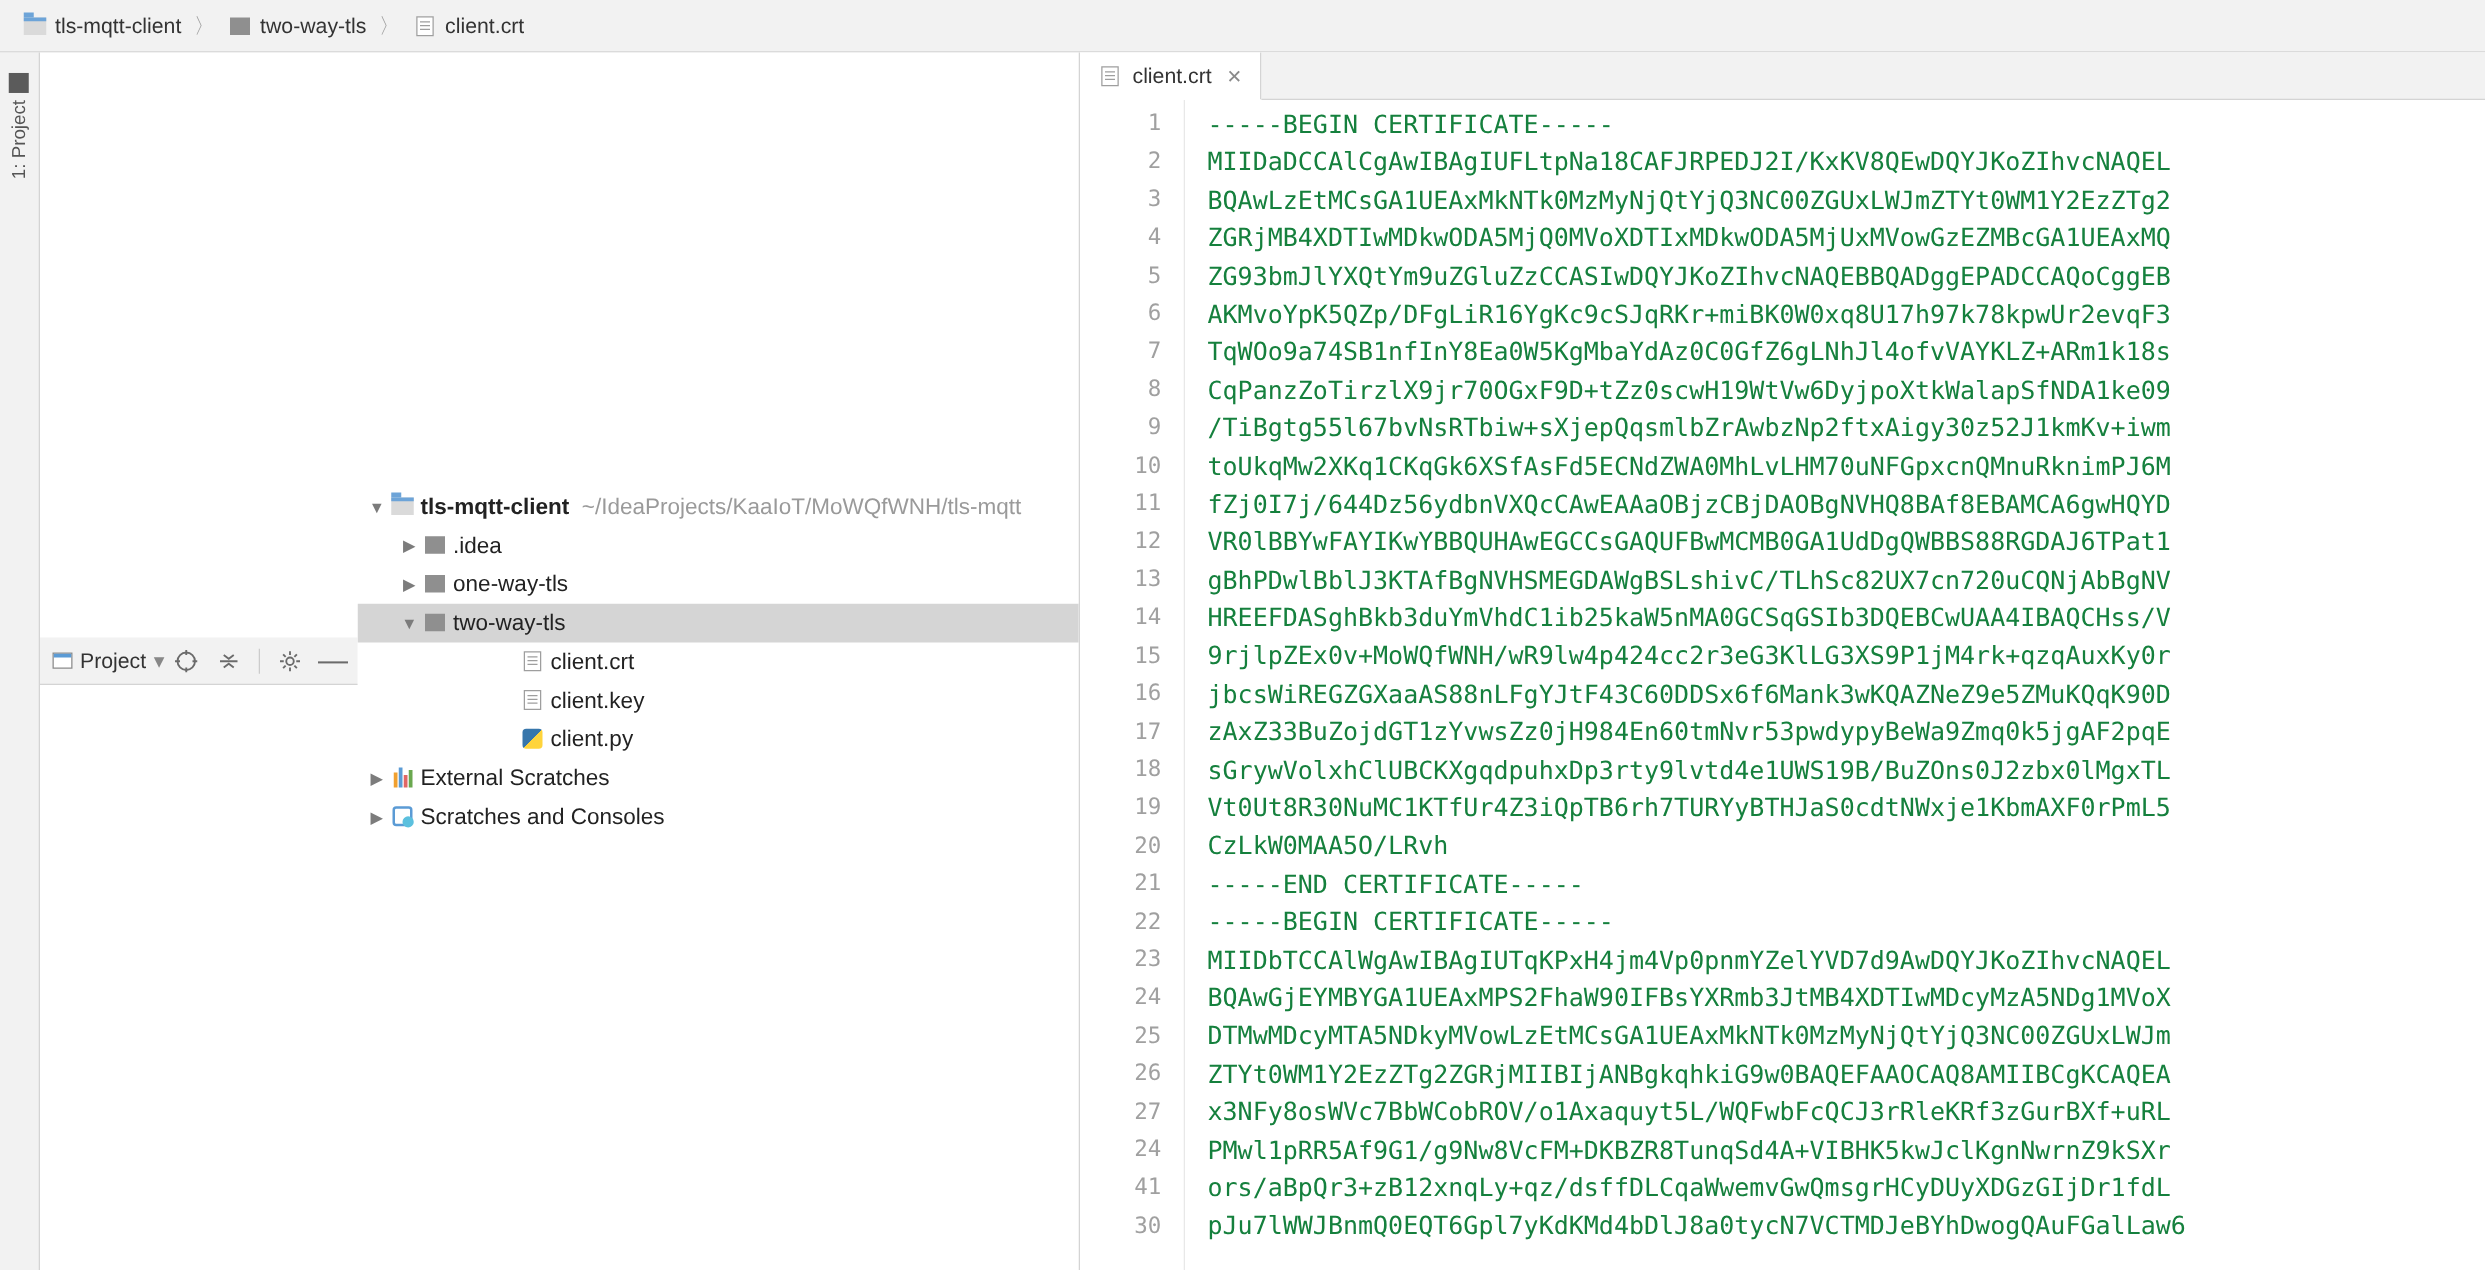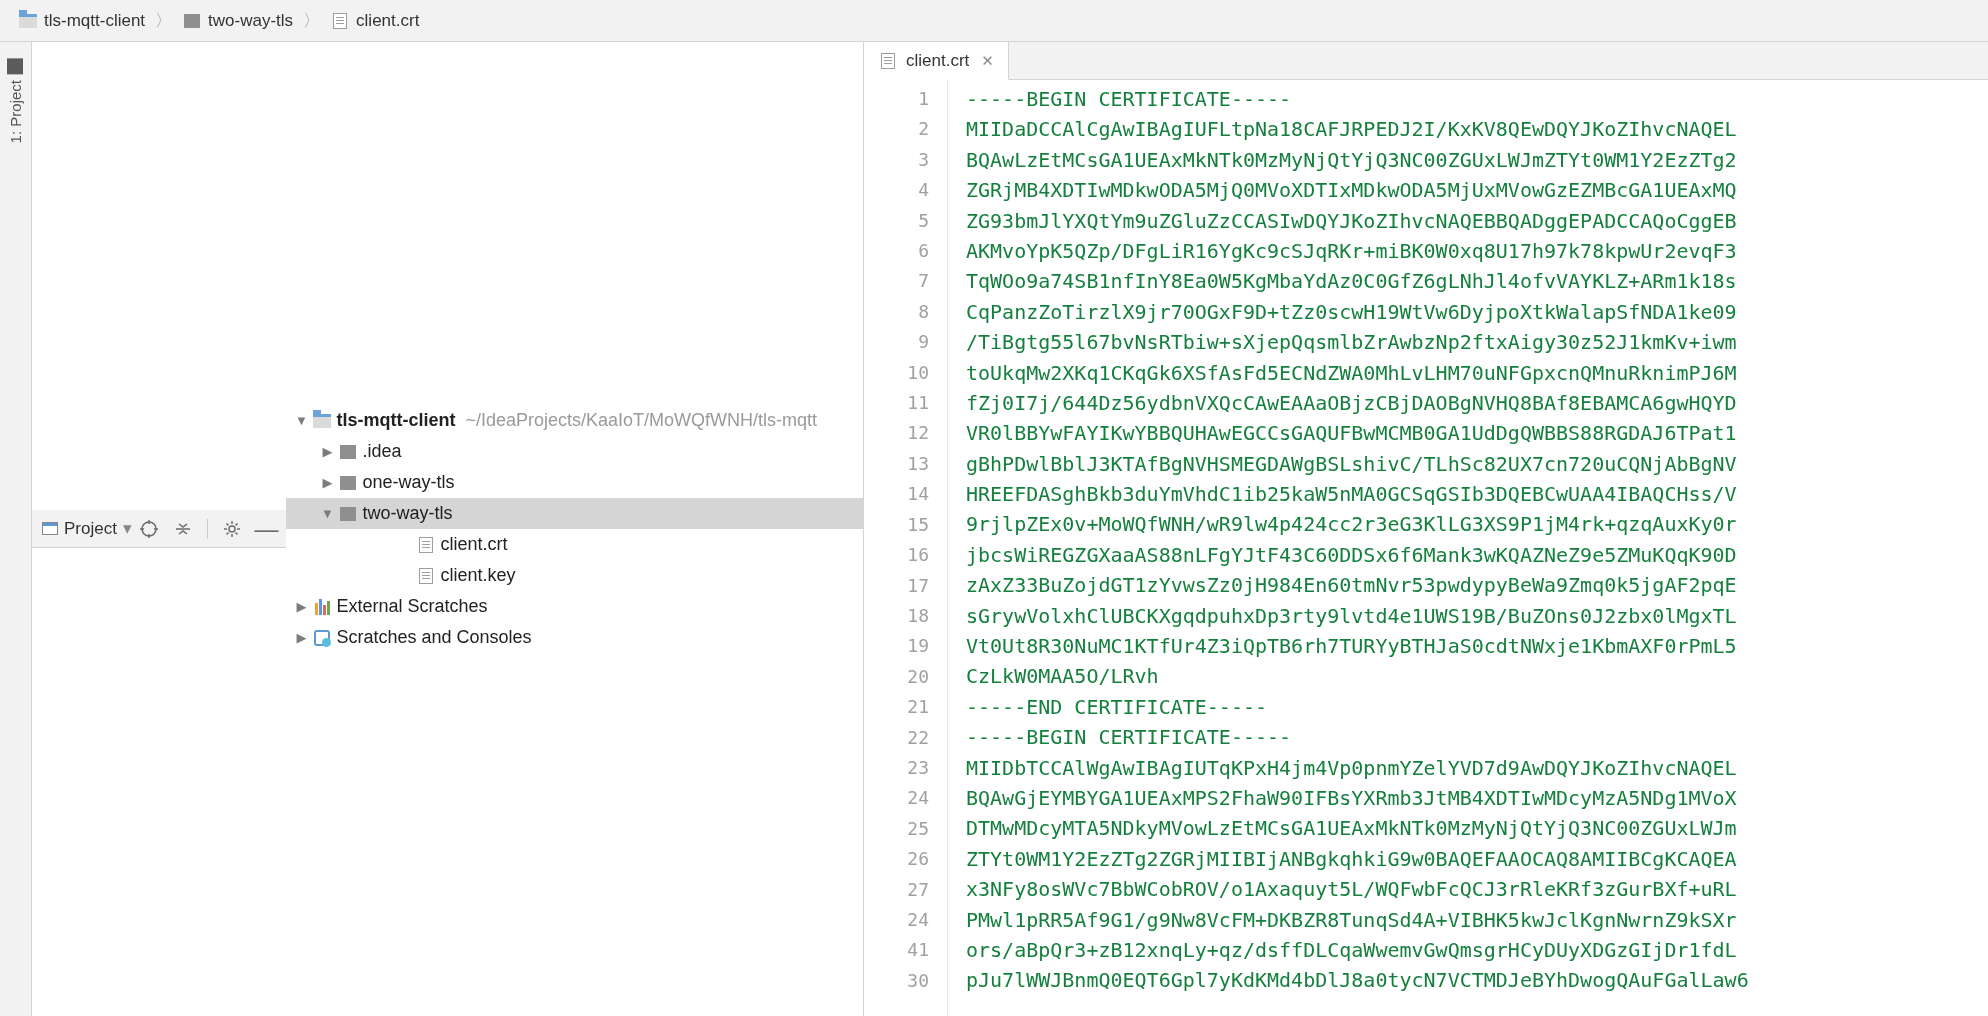--- a/index.html
+++ b/index.html
@@ -342,20 +342,27 @@
             <span class="file-ic"></span>
           </span>
           <span class="tree-label">client.crt</span>
         </div>
         <div class="tree-row indent-3">
           <span class="expand"></span>
           <span class="tree-icon">
             <span class="file-ic"></span>
           </span>
           <span class="tree-label">client.key</span>
+        </div>
+        <div class="tree-row indent-3">
+          <span class="expand"></span>
+          <span class="tree-icon">
+            <span class="py-ic"></span>
+          </span>
+          <span class="tree-label">client.py</span>
         </div>
         <div class="tree-row indent-0">
           <span class="expand">▶</span>
           <span class="tree-icon">
             <span class="lib-ic">
               <span></span>
               <span></span>
               <span></span>
               <span></span>
             </span>

